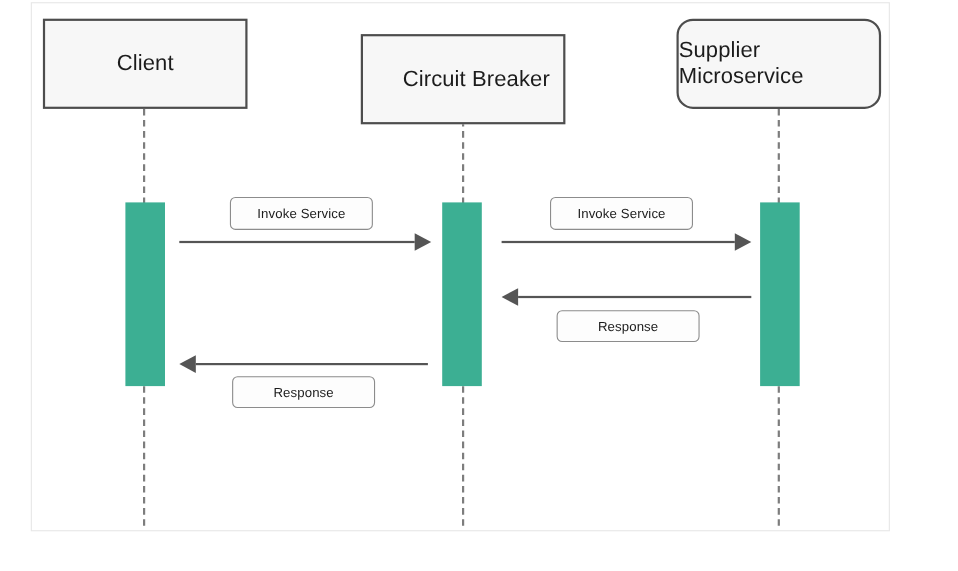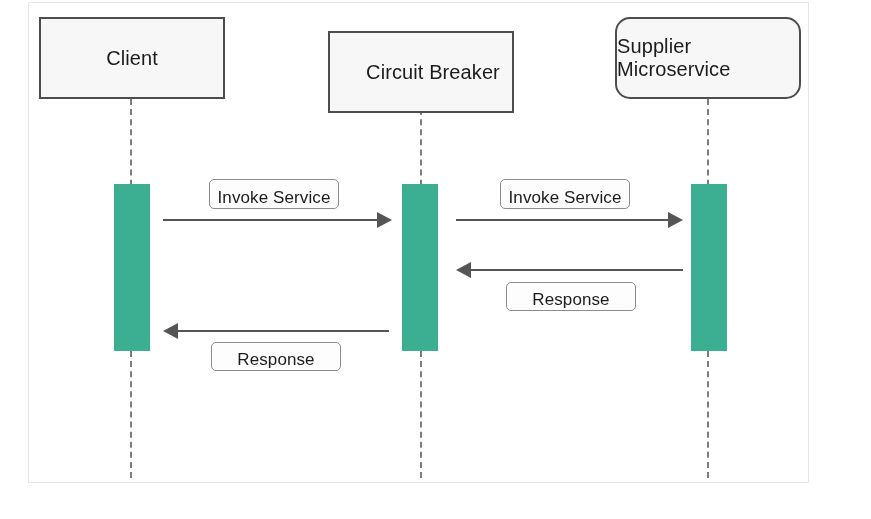--- a/index.html
+++ b/index.html
@@ -42,22 +42,22 @@
   .activation-sm{left:662px;}
 
   .arrow-line{position:absolute;height:2px;background:var(--arrow);}
   .arrow-head{position:absolute;width:0;height:0;
     border-top:8px solid transparent;border-bottom:8px solid transparent;}
   .arrow-head.right{border-left:15px solid var(--arrow);}
   .arrow-head.left{border-right:15px solid var(--arrow);}
 
   .msg-label{position:absolute;height:30px;width:130px;
     background:var(--label-fill);border:1px solid var(--label-border);
-    border-radius:5px;display:flex;align-items:flex-end;justify-content:center;
-    font-size:17px;font-weight:500;letter-spacing:.1px;}
+    border-radius:5px;display:flex;align-items:center;justify-content:center;
+    font-size:12px;font-weight:500;letter-spacing:.1px;}
 
   
   .a1-line{left:134px;top:216px;width:214px;}
   .a1-head{left:348px;top:209px;}
   .lbl-invoke1{left:180px;top:176px;}
 
   
   .a2-line{left:427px;top:216px;width:212px;}
   .a2-head{left:639px;top:209px;}
   .lbl-invoke2{left:471px;top:176px;}

